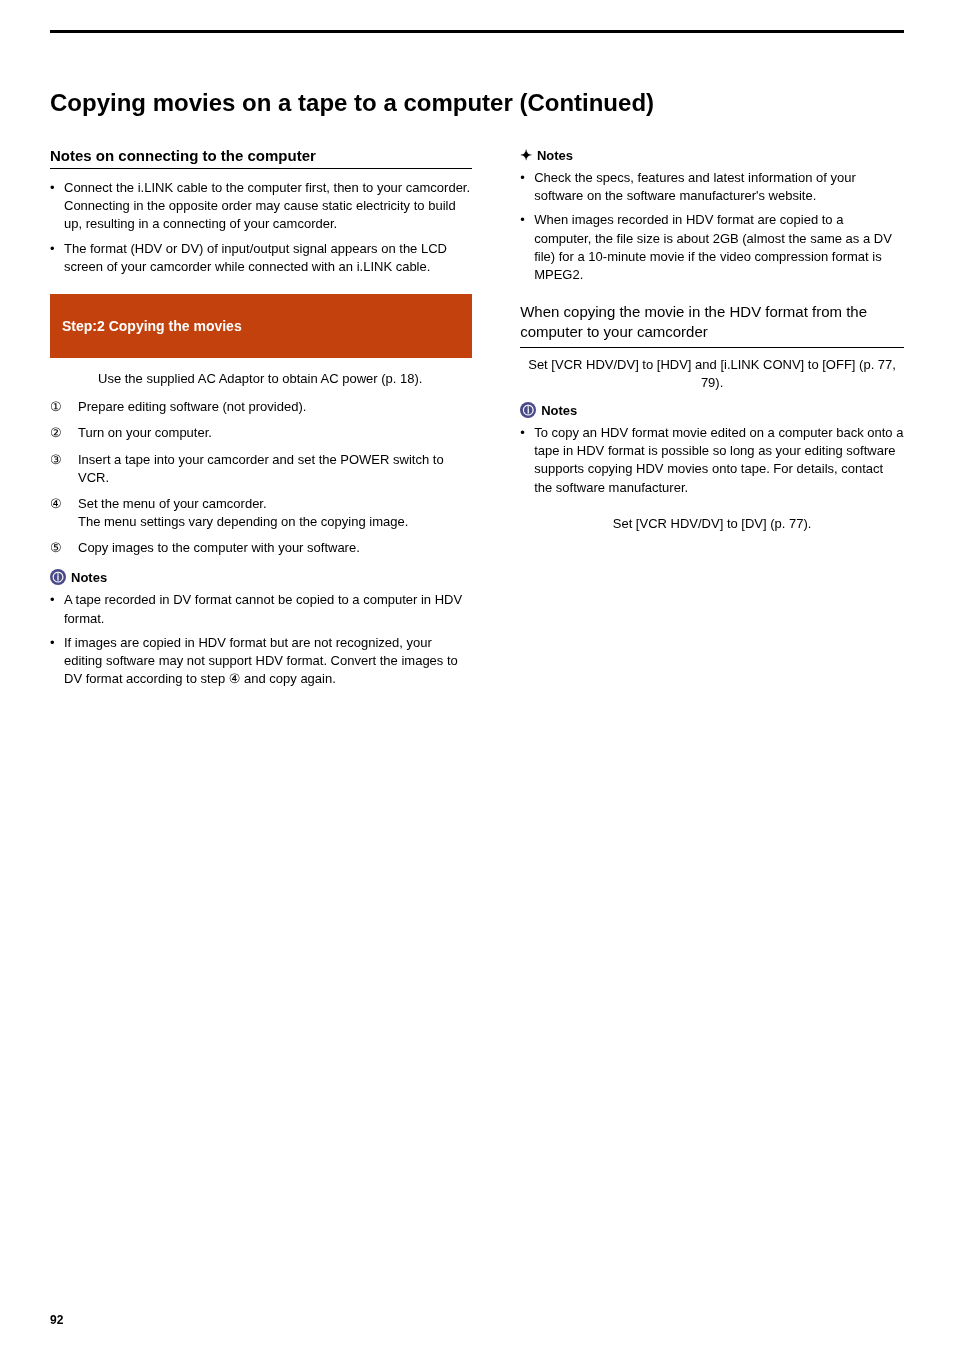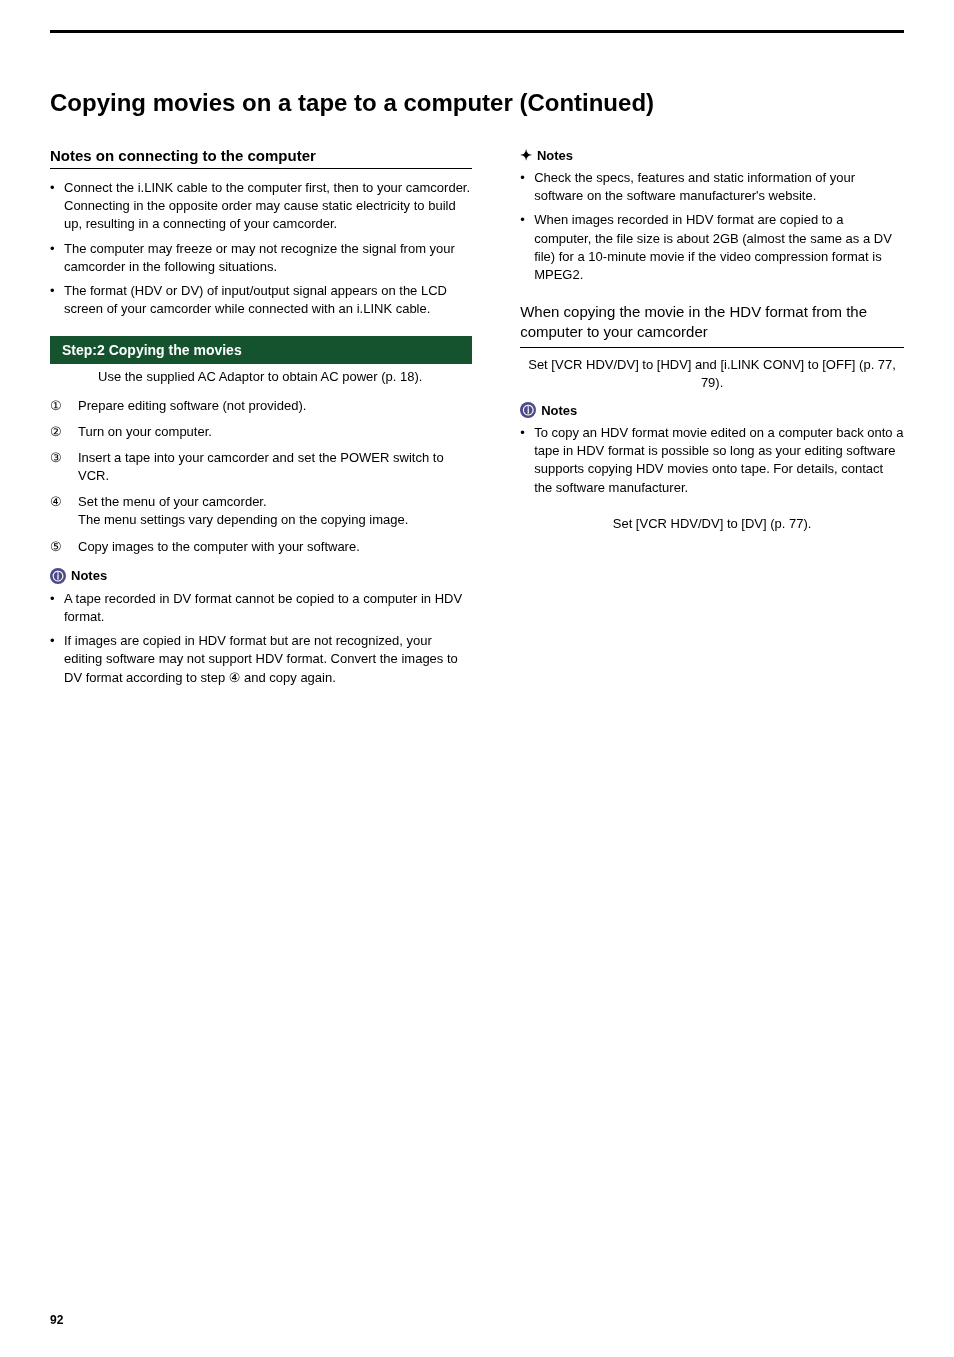--- a/index.html
+++ b/index.html
@@ -56,24 +56,24 @@
       margin-bottom: 6px;
       line-height: 1.4;
     }
     ul.bullet-list > li::before {
       content: "•";
       position: absolute;
       left: 0;
       top: 0;
     }
     .step-box {
-      background: #14532d;
+      background: #c2410c;
       color: #fff;
-      padding: 6px 12px;
-      margin: 18px 0 4px 0;
+      padding: 24px 12px;
+      margin: 18px 0 12px 0;
       font-size: 14px;
       font-weight: bold;
     }
     .step-intro {
       margin-bottom: 10px;
       line-height: 1.4;
       margin-left: 48px;
     }
     .numbered-steps {
       list-style: none;
@@ -164,21 +164,20 @@
   </div>
 
   <div class="two-col">
 
     <div class="col-left">
 
       <div class="section-title">Notes on connecting to the computer</div>
 
       <ul class="bullet-list">
         <li>Connect the i.LINK cable to the computer first, then to your camcorder. Connecting in the opposite order may cause static electricity to build up, resulting in a connecting of your camcorder.</li>
-        <li>The computer may freeze or may not recognize the signal from your camcorder in the following situations.</li>
         <li>The format (HDV or DV) of input/output signal appears on the LCD screen of your camcorder while connected with an i.LINK cable.</li>
       </ul>
 
       <div class="step-box">Step:2 Copying the movies</div>
 
       <p class="step-intro">Use the supplied AC Adaptor to obtain AC power (p. 18).</p>
 
       <ul class="numbered-steps">
         <li>
           <span class="step-num">①</span>
@@ -216,21 +215,21 @@
     </div>
 
     <div class="col-right">
 
       <div class="tips-section">
         <div class="tips-title">
           <span class="tip-icon">✦</span>
           <span>Notes</span>
         </div>
         <ul class="bullet-list">
-          <li>Check the specs, features and static information of your software on the software manufacturer's website.</li>
+          <li>Check the specs, features and latest information of your software on the software manufacturer's website.</li>
           <li>When images recorded in HDV format are copied to a computer, the file size is about 2GB (almost the same as a DV file) for a 10-minute movie if the video compression format is MPEG2.</li>
         </ul>
       </div>
 
       <div class="subsection">
         <div class="subsection-title">When copying the movie in the HDV format from the computer to your camcorder</div>
         <p class="body-text">Set [VCR HDV/DV] to [HDV] and [i.LINK CONV] to [OFF] (p. 77, 79).</p>
 
         <div class="notes-section">
           <div class="notes-title">

